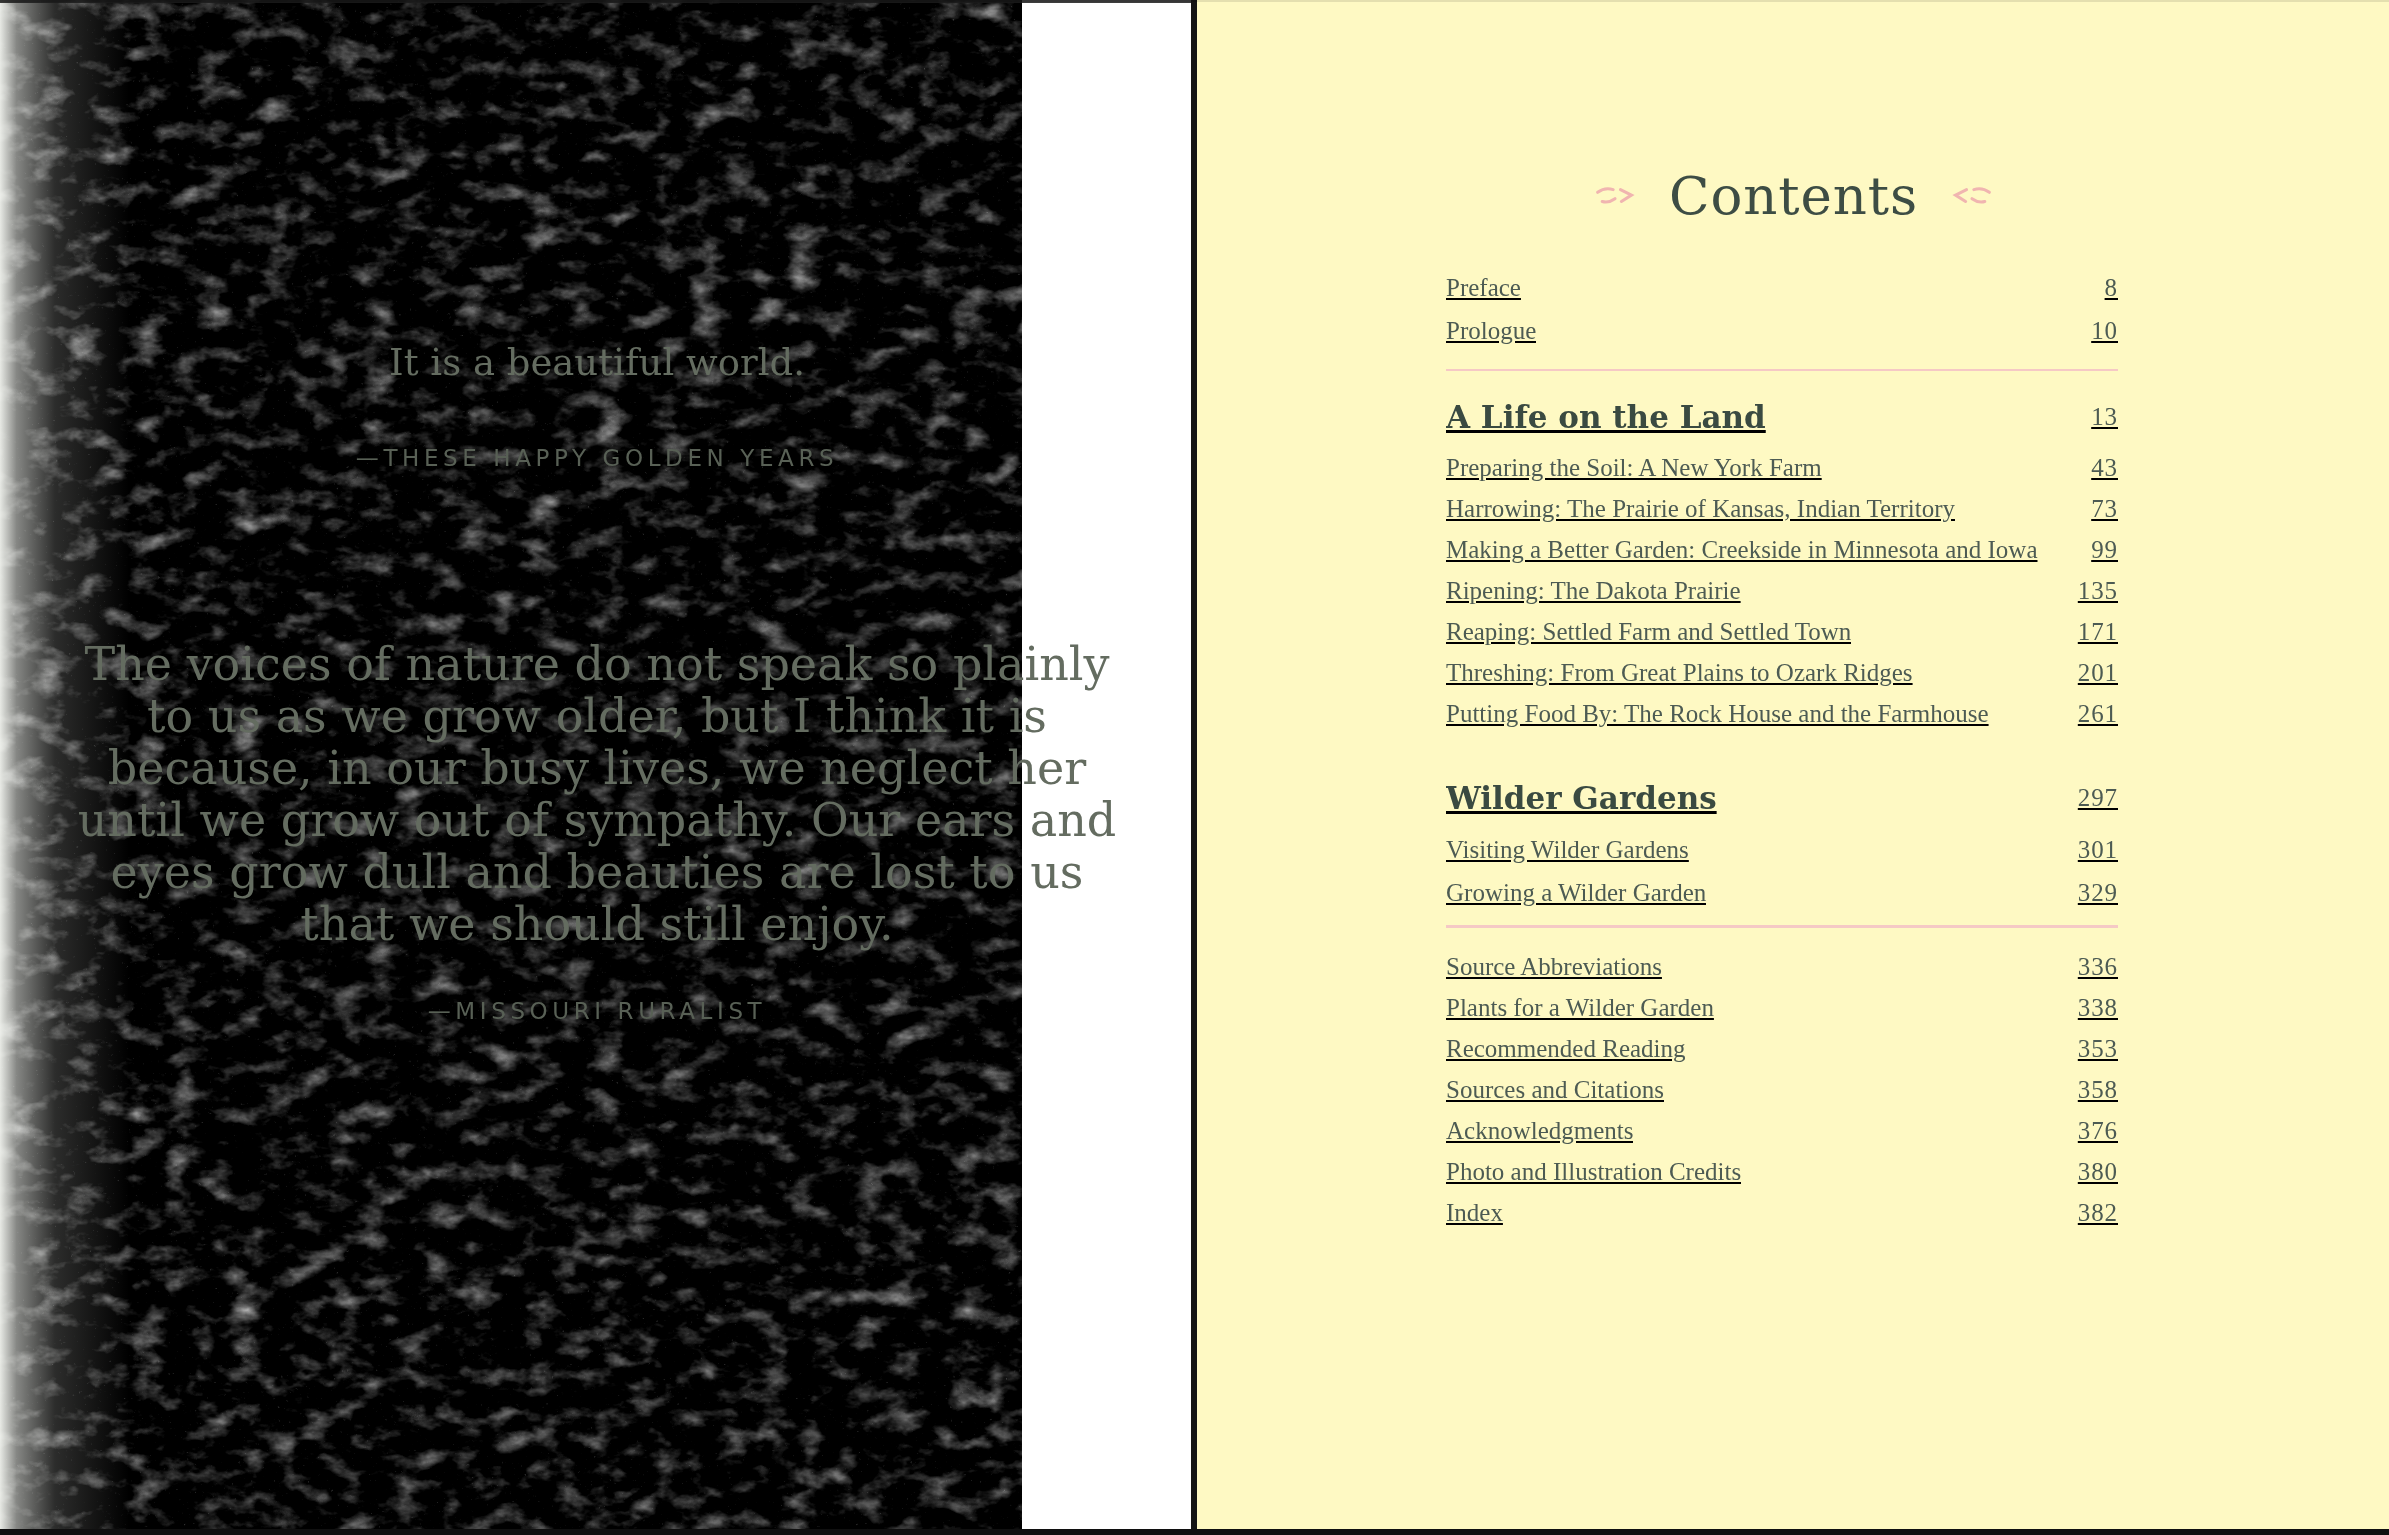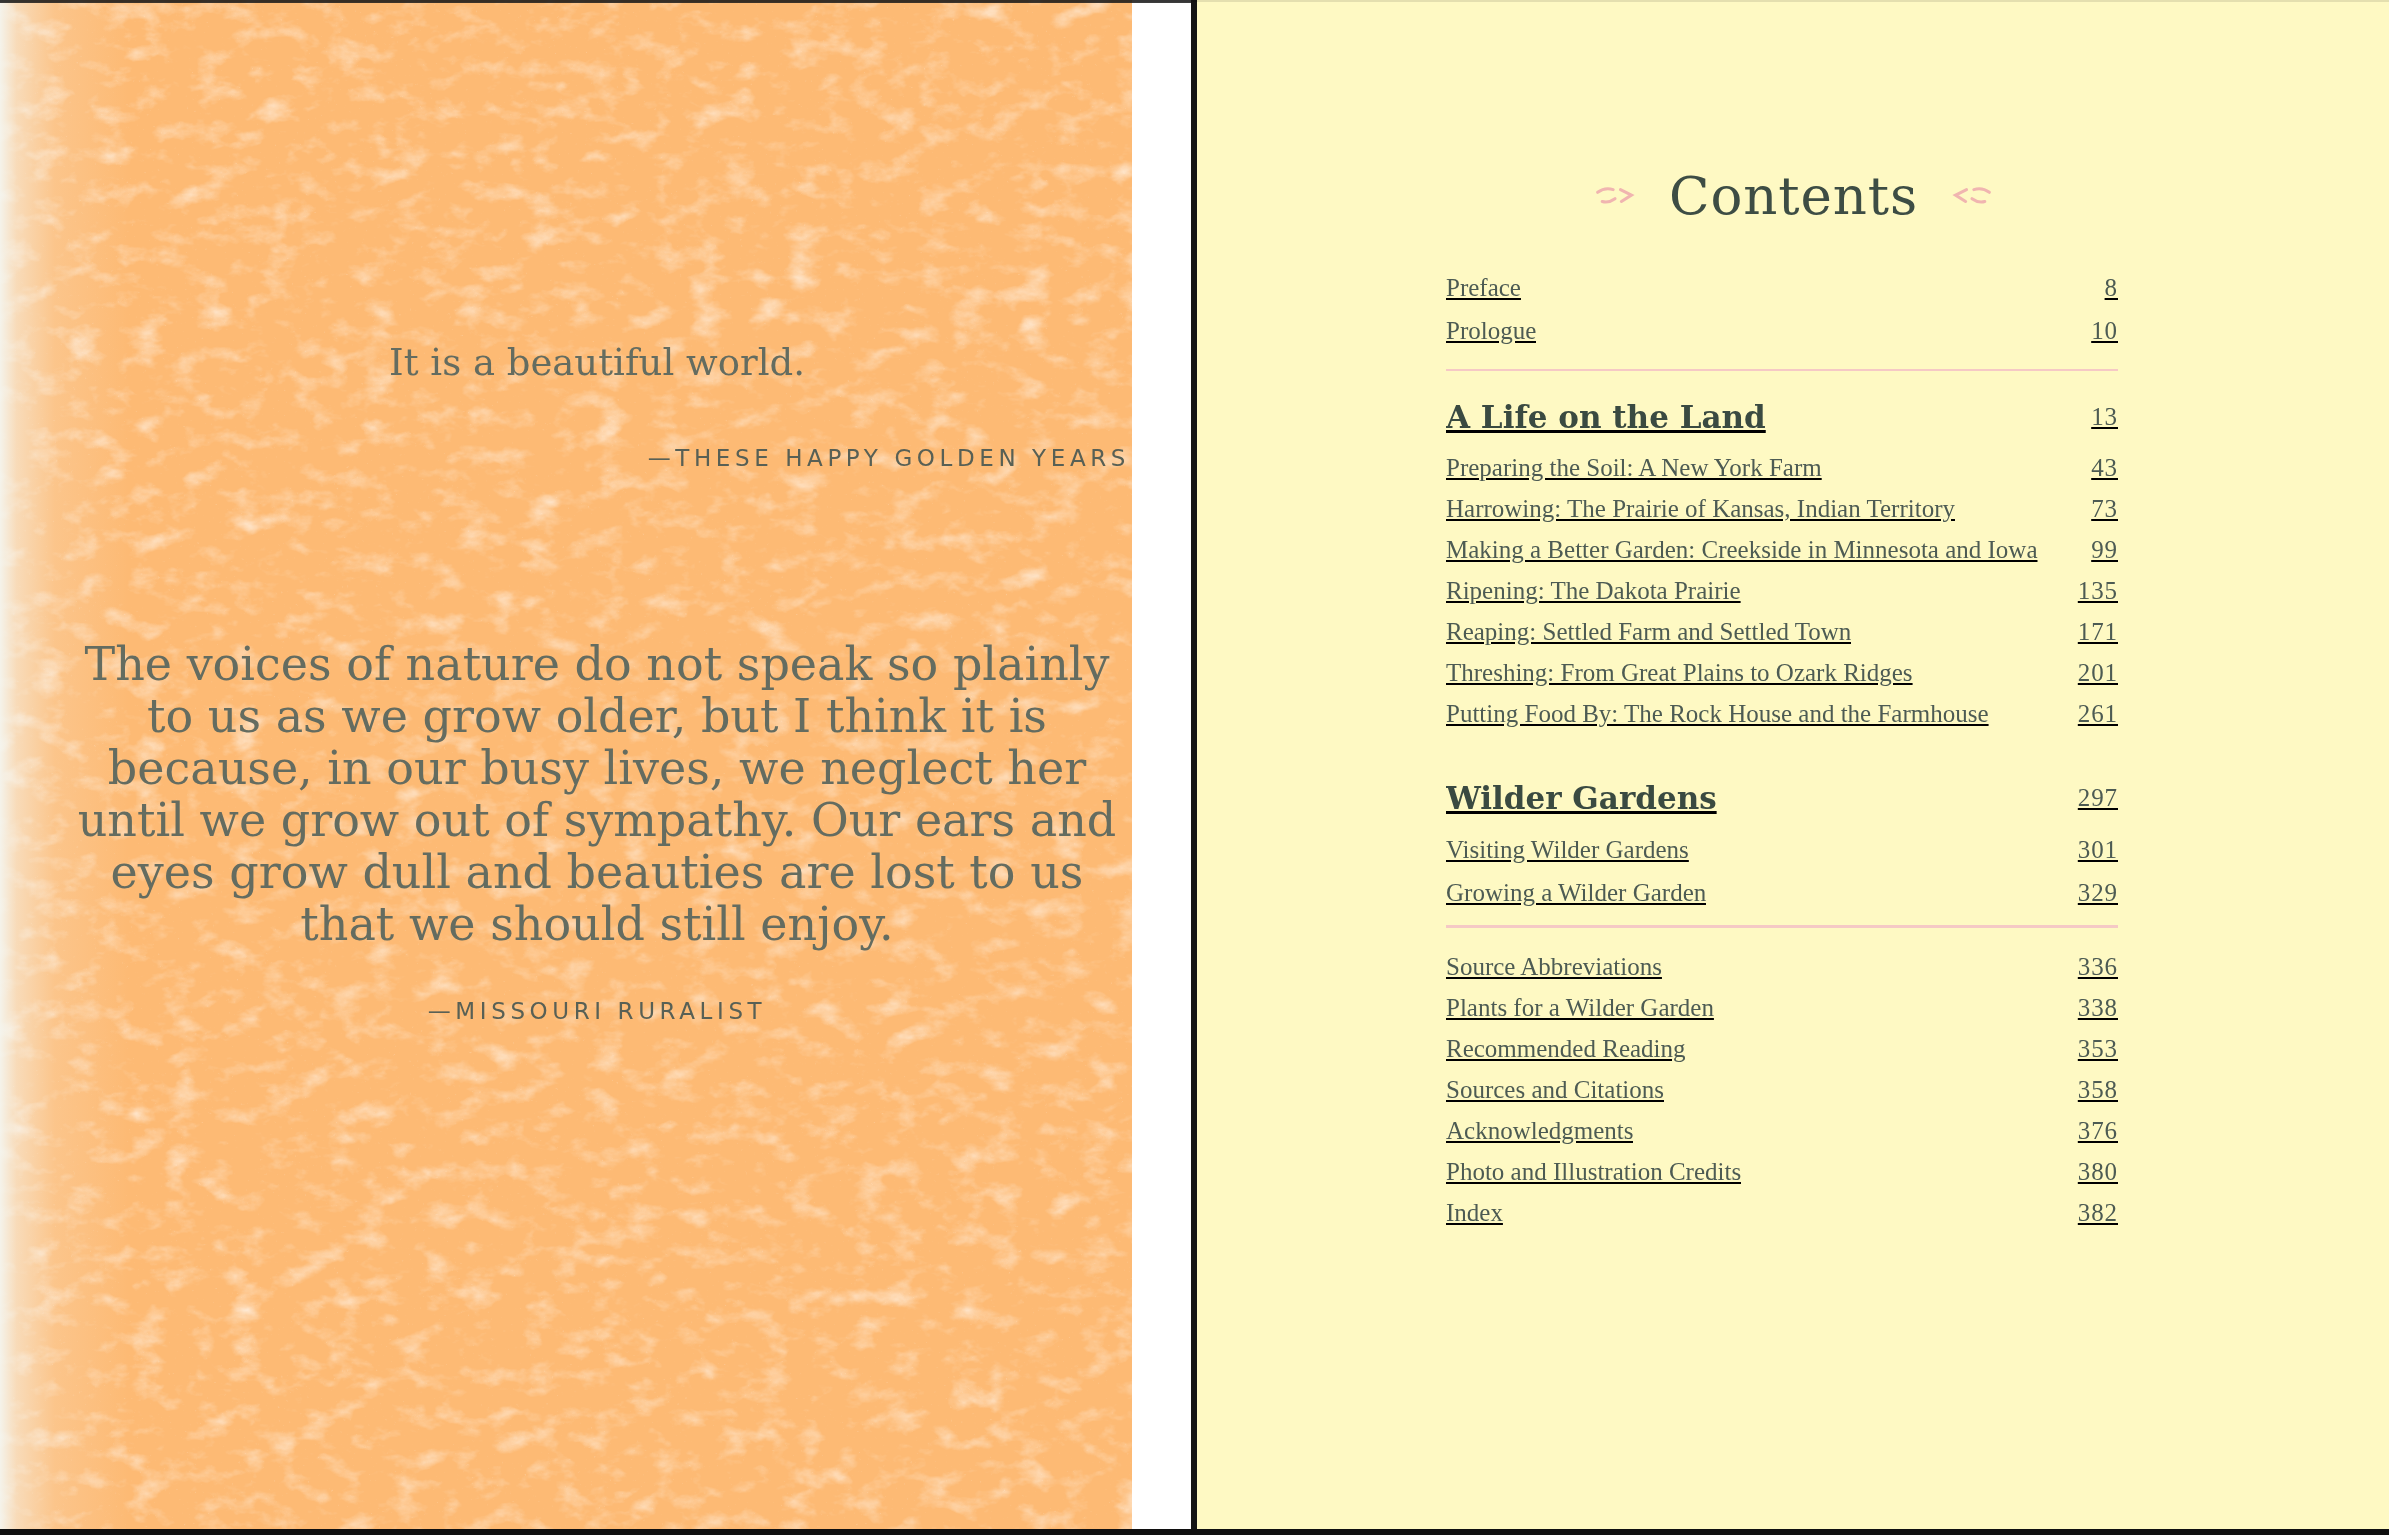--- a/index.html
+++ b/index.html
@@ -6,22 +6,22 @@
   .spread{
     position:relative;
     width:2389px;height:1536px;
     background:#ffffff;
     overflow:hidden;
     font-family:"DejaVu Serif","Liberation Serif",serif;
   }
 
   
   .page-left{
-    position:absolute;left:0;top:0;width:1132px;height:1536px;
-    background:#fdba74;
+    position:absolute;left:0;top:0;width:1022px;height:1536px;
+    background:#000000;
     text-decoration:underline;
   }
   .texture{position:absolute;left:0;top:0;pointer-events:none;}
   .edge-highlight{
     position:absolute;left:0;top:0;width:129px;height:1536px;
     background:linear-gradient(90deg, rgba(244,246,241,0.95) 0px, rgba(244,246,241,0.55) 16.5px, rgba(244,246,241,0.18) 55px, rgba(244,246,241,0) 129px);
     pointer-events:none;
   }
   .top-line-left{
     position:absolute;left:0;top:0;width:1196px;height:2.8px;background:#1b1b1b;opacity:.85;
@@ -34,21 +34,21 @@
   }
   .quote-one{top:340px;font-size:37px;line-height:46px;}
   .quote-two{top:638px;font-size:46px;line-height:52px;white-space:pre-line;}
   .attribution{
     position:absolute;left:64px;width:1066px;
     text-align:center;
     font-family:"DejaVu Sans","Liberation Sans",sans-serif;
     font-size:23px;letter-spacing:0.2em;
     color:#586055;
   }
-  .attr-one{top:445px;text-align:right;}
+  .attr-one{top:445px;}
   .attr-two{top:998px;}
 
   
   .gutter{
     position:absolute;left:1191px;top:0;width:5.5px;height:1536px;
     background:#141414;
   }
   .gutter-soft{
     position:absolute;left:1197px;top:0;width:24px;height:1536px;
     background:linear-gradient(90deg, rgba(0,0,0,0.10), rgba(0,0,0,0) 100%);

